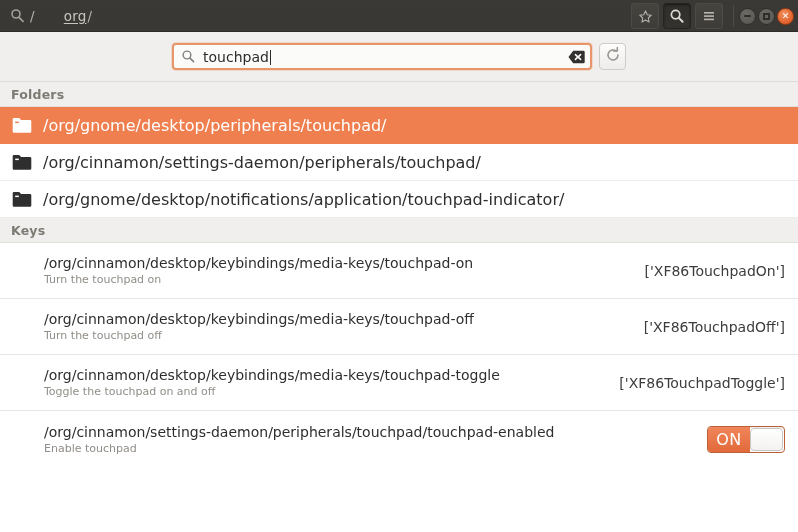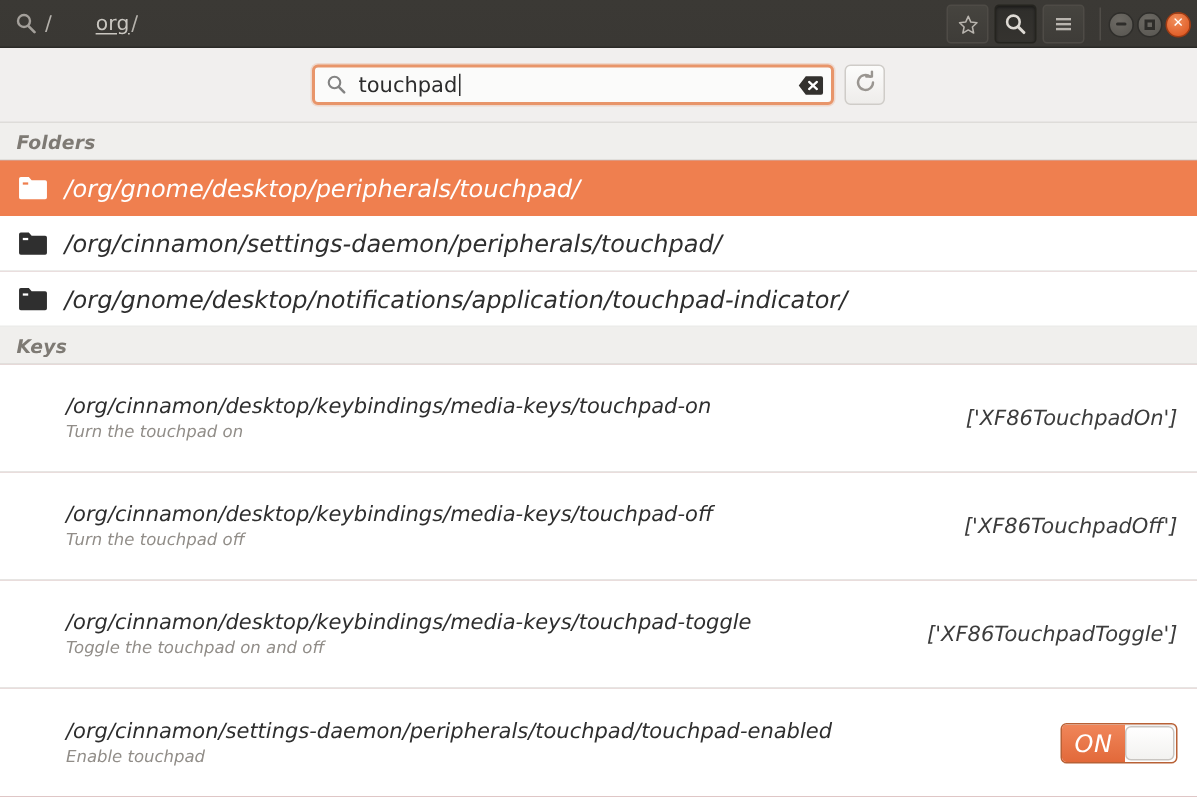--- a/index.html
+++ b/index.html
@@ -113,21 +113,21 @@
   .searchbar {
     height: 50px;
     background: #f1efee;
     border-bottom: 1px solid #dedcd9;
     display: flex;
     align-items: center;
     justify-content: center;
     gap: 7px;
   }
   .search-field {
-    width: 348px;
+    width: 420px;
     height: 27px;
     background: #fbfbfa;
     border: 2px solid #e8956a;
     border-radius: 4px;
     display: flex;
     align-items: center;
     padding: 0 5px 0 7px;
     box-shadow: 0 0 0 1px rgba(232,149,106,.25);
   }
   .search-field .mag { flex: 0 0 auto; margin-right: 7px; opacity: .72; display:flex; }
@@ -156,21 +156,21 @@
   .refresh-btn {
     width: 27px; height: 27px;
     border: 1px solid #cfccc8;
     border-radius: 4px;
     background: linear-gradient(to bottom, #fcfcfb, #eeecea);
     display: flex; align-items: center; justify-content: center;
     cursor: pointer;
   }
 
   
-  .results { background: #7f1d1d; font-style: italic; }
+  .results { background: #000000; }
 
   .section-header {
     height: 25px;
     background: #f0efed;
     border-bottom: 1px solid #e1dfdc;
     display: flex;
     align-items: center;
     padding-left: 11px;
     font-size: 12.5px;
     font-weight: bold;
@@ -193,21 +193,21 @@
   }
   .folder-row .ficon { flex: 0 0 auto; margin-right: 11px; display:flex; }
   .folder-row .fpath {
     font-size: 16px;
     color: #2e2e2e;
     white-space: nowrap;
   }
   .folder-row.selected .fpath { color: #ffffff; }
 
   .key-row {
-    height: 72px;
+    height: 56px;
     display: flex;
     align-items: center;
     justify-content: space-between;
     padding: 0 13px 0 44px;
     border-bottom: 1px solid #e7e5e3;
     background: #fff;
     cursor: pointer;
     gap: 44px;
   }
   .key-row:last-child { border-bottom: none; }

